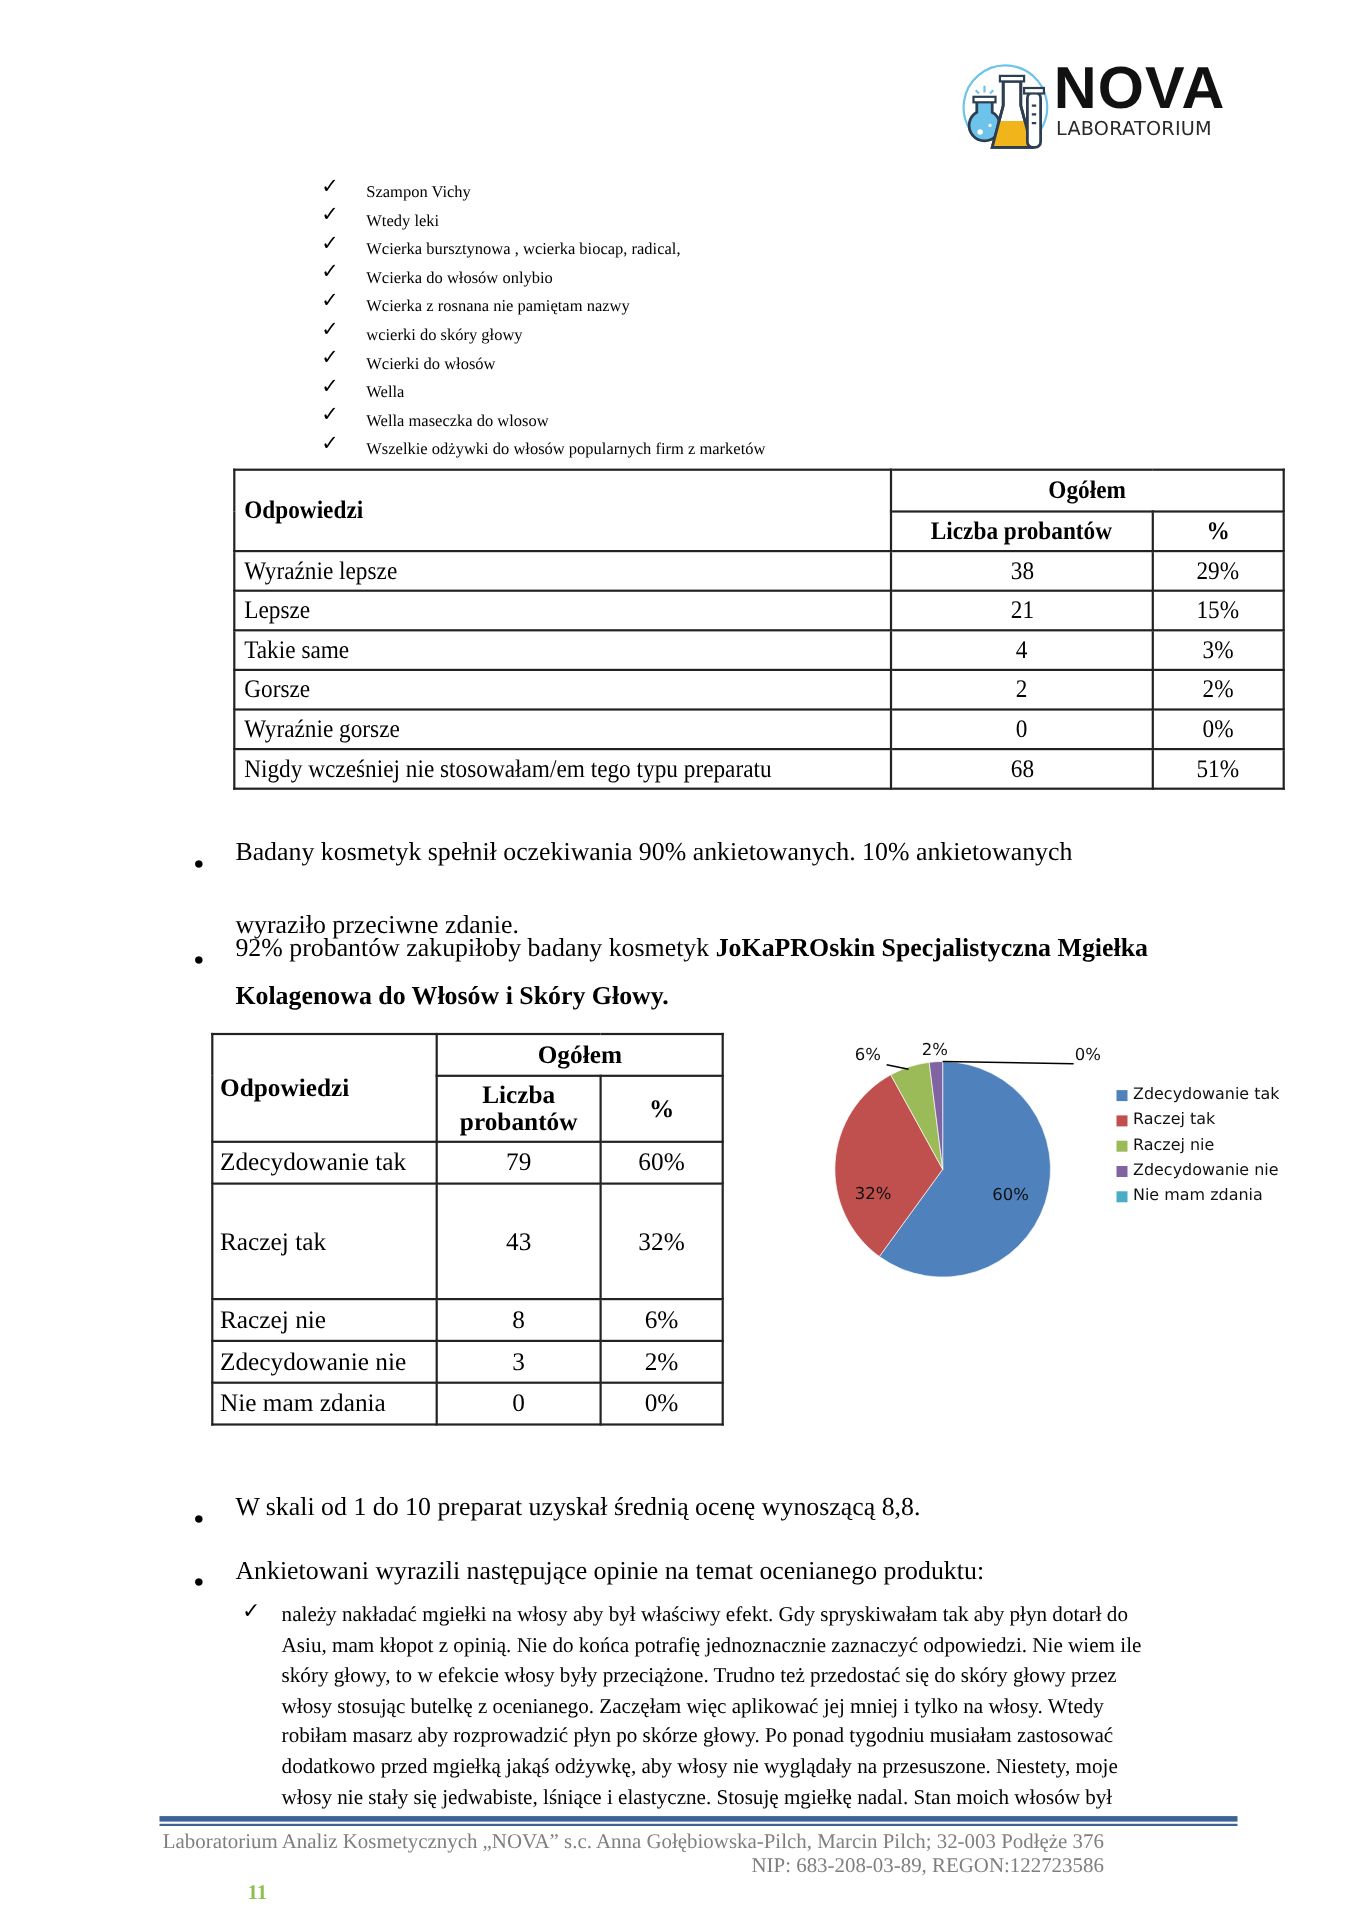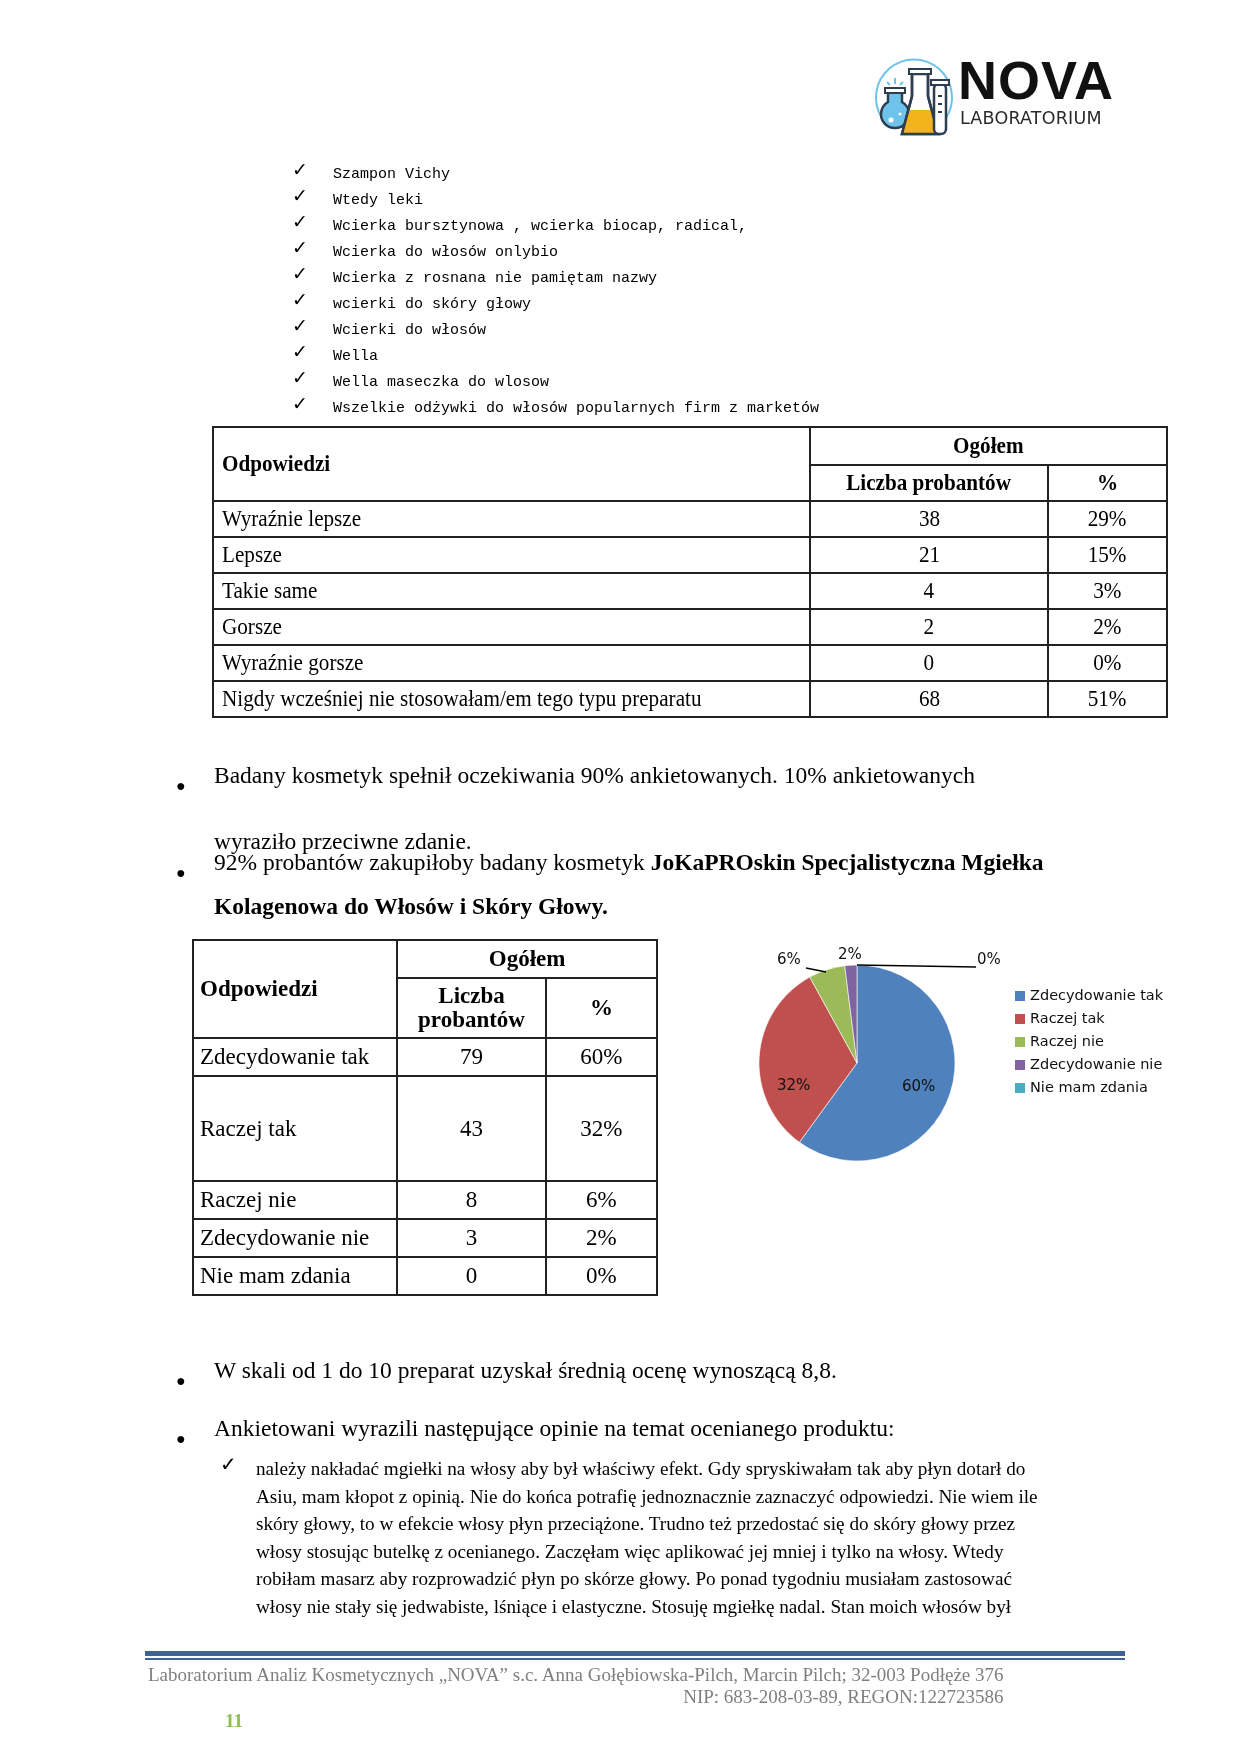--- a/index.html
+++ b/index.html
@@ -11,21 +11,21 @@
   .logo { left:872px; top:52px; width:250px; height:86px; }
   .logo-title { position:absolute; left:86px; top:-2px; font-family:"Liberation Sans", sans-serif;
                 font-weight:bold; font-size:54px; letter-spacing:1px; color:#111; line-height:60px; }
   .logo-sub { position:absolute; left:88px; top:56px; font-family:"DejaVu Sans", sans-serif;
               font-size:17.5px; color:#2a2a2a; letter-spacing:0.2px; line-height:20px; }
 
   
   .chk-list { left:292px; top:160px; }
   .chk-item { position:relative; height:26px; line-height:26px; }
   .chk-mark { position:absolute; left:0; top:-4px; font-family:"DejaVu Sans", sans-serif; font-size:19px; }
-  .chk-text { position:absolute; left:41px; top:2px; font-size:15px; white-space:nowrap;font-family:Liberation Mono, monospace; }
+  .chk-text { position:absolute; left:41px; top:2px; font-size:15px; white-space:nowrap; }
 
   
   table.t { position:absolute; border-collapse:collapse; }
   table.t td { border:2px solid #222; padding:0; }
   .t1 { left:212px; top:426px; width:956px; font-size:23px; }
   .t1 td { height:34px; }
   .t1 .lbl { padding-left:8px; }
   .t1 .c { text-align:center; }
   .t1 .hd { font-weight:bold; }
   .cond { display:inline-block; transform:scaleX(0.92); transform-origin:left center; white-space:nowrap; }
@@ -278,23 +278,24 @@
   <span class="bullet" style="left:176px;top:1359px">●</span>
   <span class="ptext" style="left:214px;top:1349px">W skali od 1 do 10 preparat uzyskał średnią ocenę wynoszącą 8,8.</span>
   <span class="bullet" style="left:176px;top:1417px">●</span>
   <span class="ptext" style="left:214px;top:1407px">Ankietowani wyrazili następujące opinie na temat ocenianego produktu:</span>
 </div>
 
 <span class="abs op-mark">✓</span>
 <div class="abs op-text">
   <span class="op-line">należy nakładać mgiełki na włosy aby był właściwy efekt. Gdy spryskiwałam tak aby płyn dotarł do</span>
   <span class="op-line">Asiu, mam kłopot z opinią. Nie do końca potrafię jednoznacznie zaznaczyć odpowiedzi. Nie wiem ile</span>
-  <span class="op-line">skóry głowy, to w efekcie włosy płyn przeciążone. Trudno też przedostać się do skóry głowy przez</span>
+  <span class="op-line">skóry głowy, to w efekcie włosy były przeciążone. Trudno też przedostać się do skóry głowy przez</span>
   <span class="op-line">włosy stosując butelkę z ocenianego. Zaczęłam więc aplikować jej mniej i tylko na włosy. Wtedy</span>
   <span class="op-line">robiłam masarz aby rozprowadzić płyn po skórze głowy. Po ponad tygodniu musiałam zastosować</span>
+  <span class="op-line">dodatkowo przed mgiełką jakąś odżywkę, aby włosy nie wyglądały na przesuszone. Niestety, moje</span>
   <span class="op-line">włosy nie stały się jedwabiste, lśniące i elastyczne. Stosuję mgiełkę nadal. Stan moich włosów był</span>
 </div>
 
 <div class="abs f-line1"></div>
 <div class="abs f-line2"></div>
 <div class="abs f-text">
   <div>Laboratorium Analiz Kosmetycznych „NOVA” s.c. Anna Gołębiowska-Pilch, Marcin Pilch; 32-003 Podłęże 376</div>
   <div>NIP: 683-208-03-89, REGON:122723586</div>
 </div>
 <div class="abs f-page">11</div>

